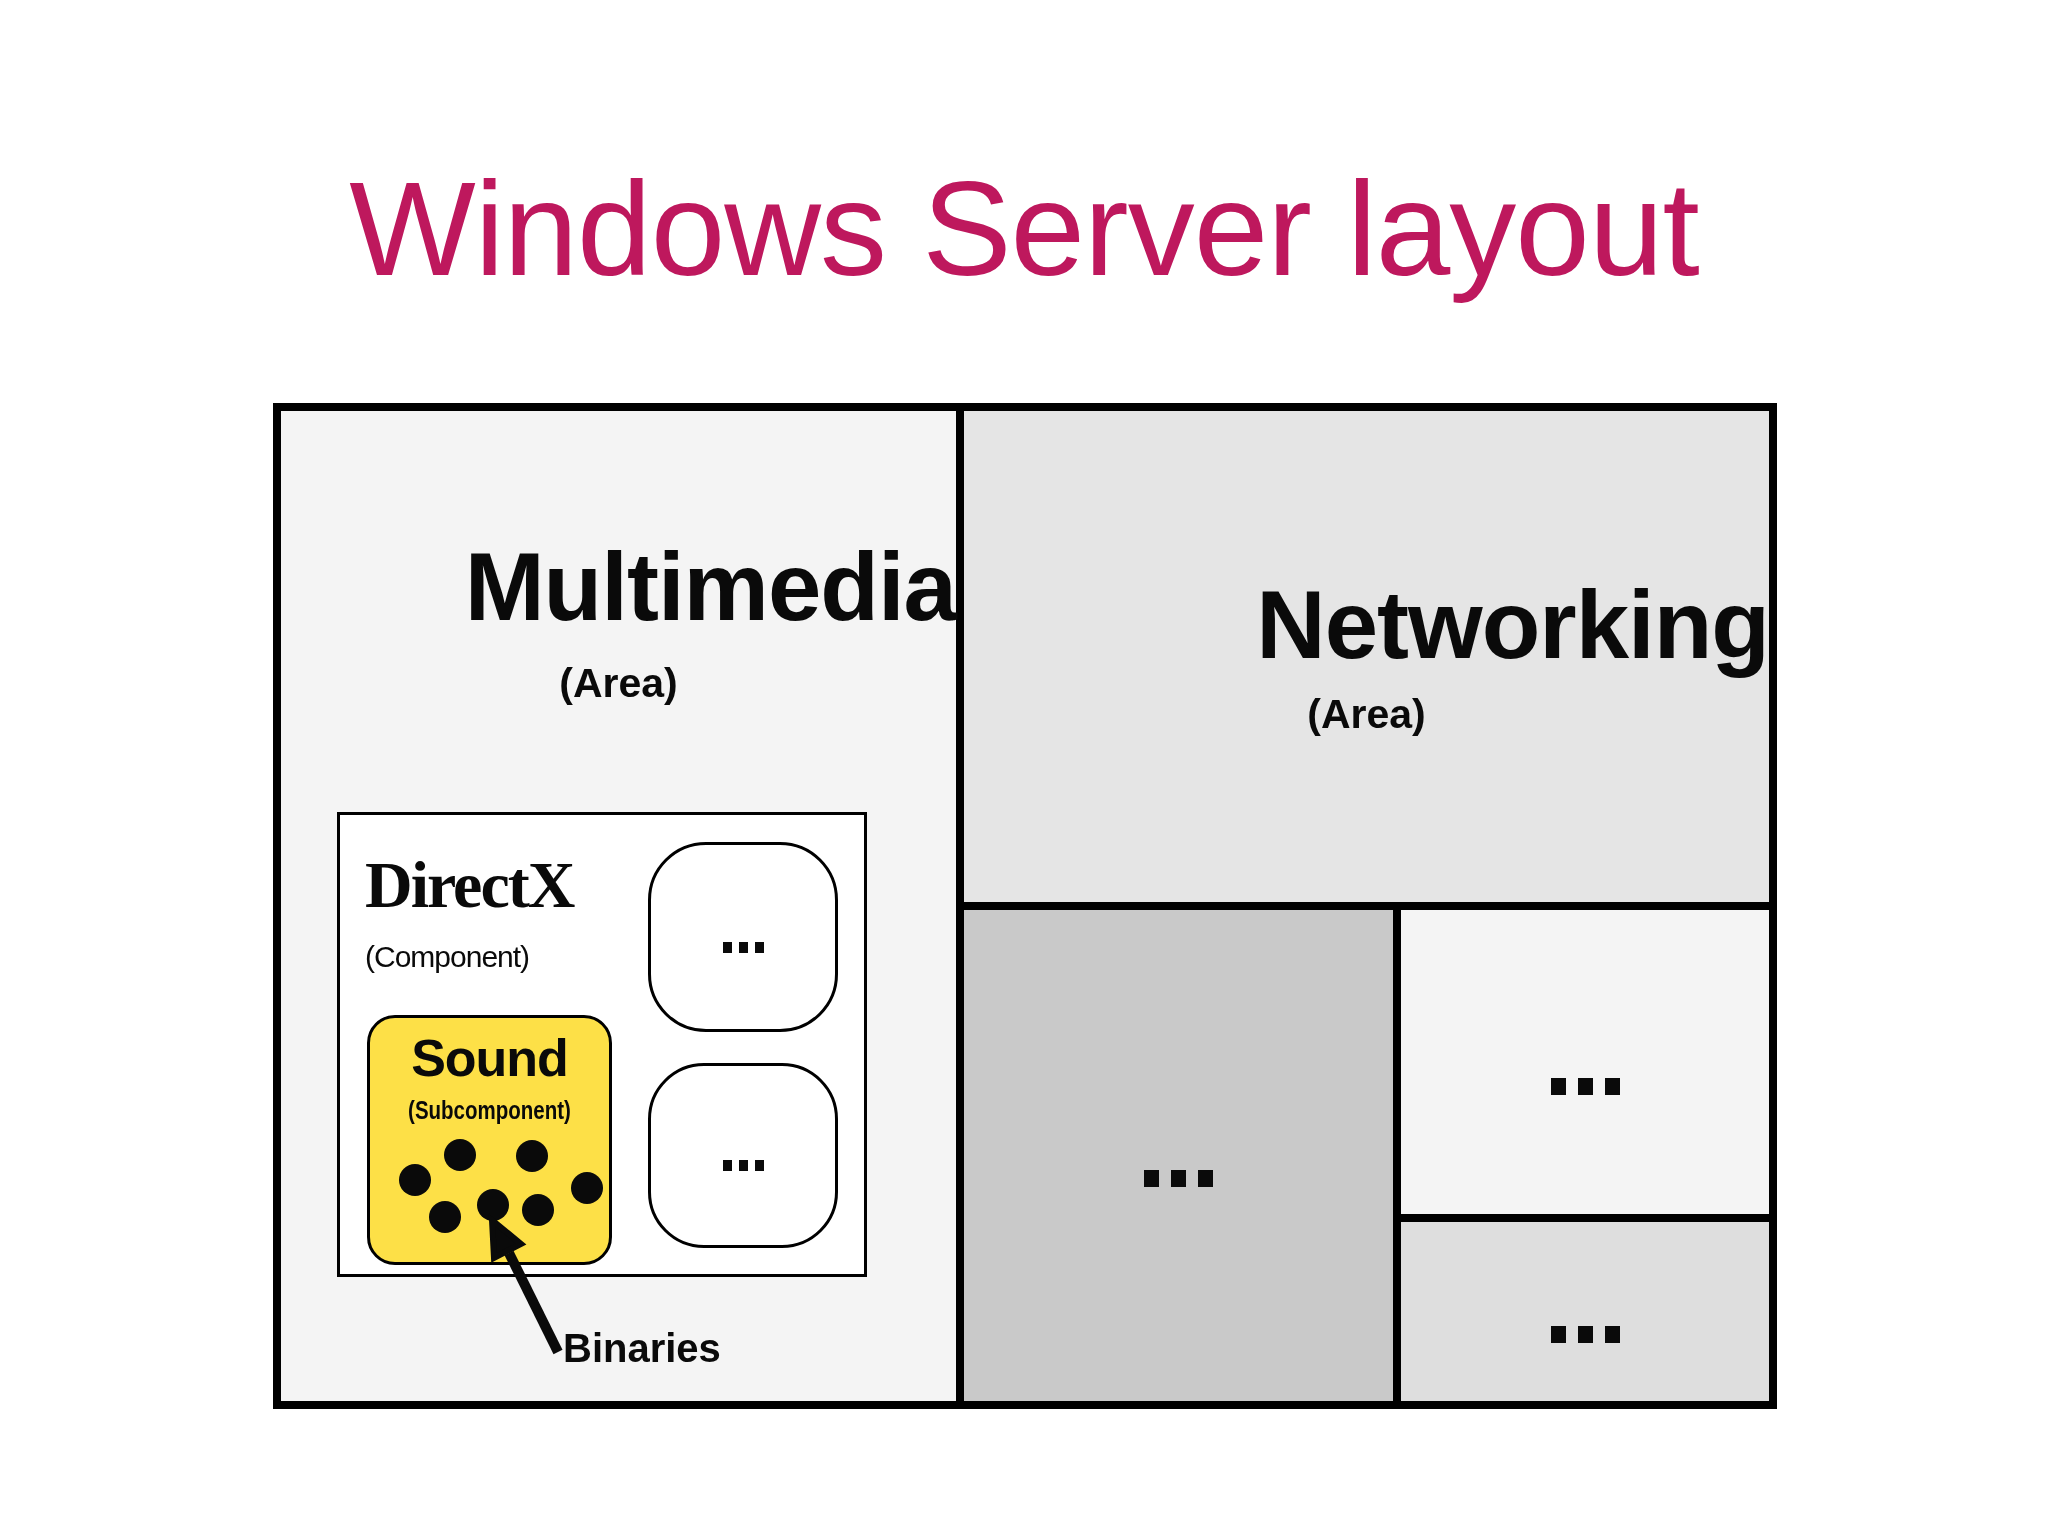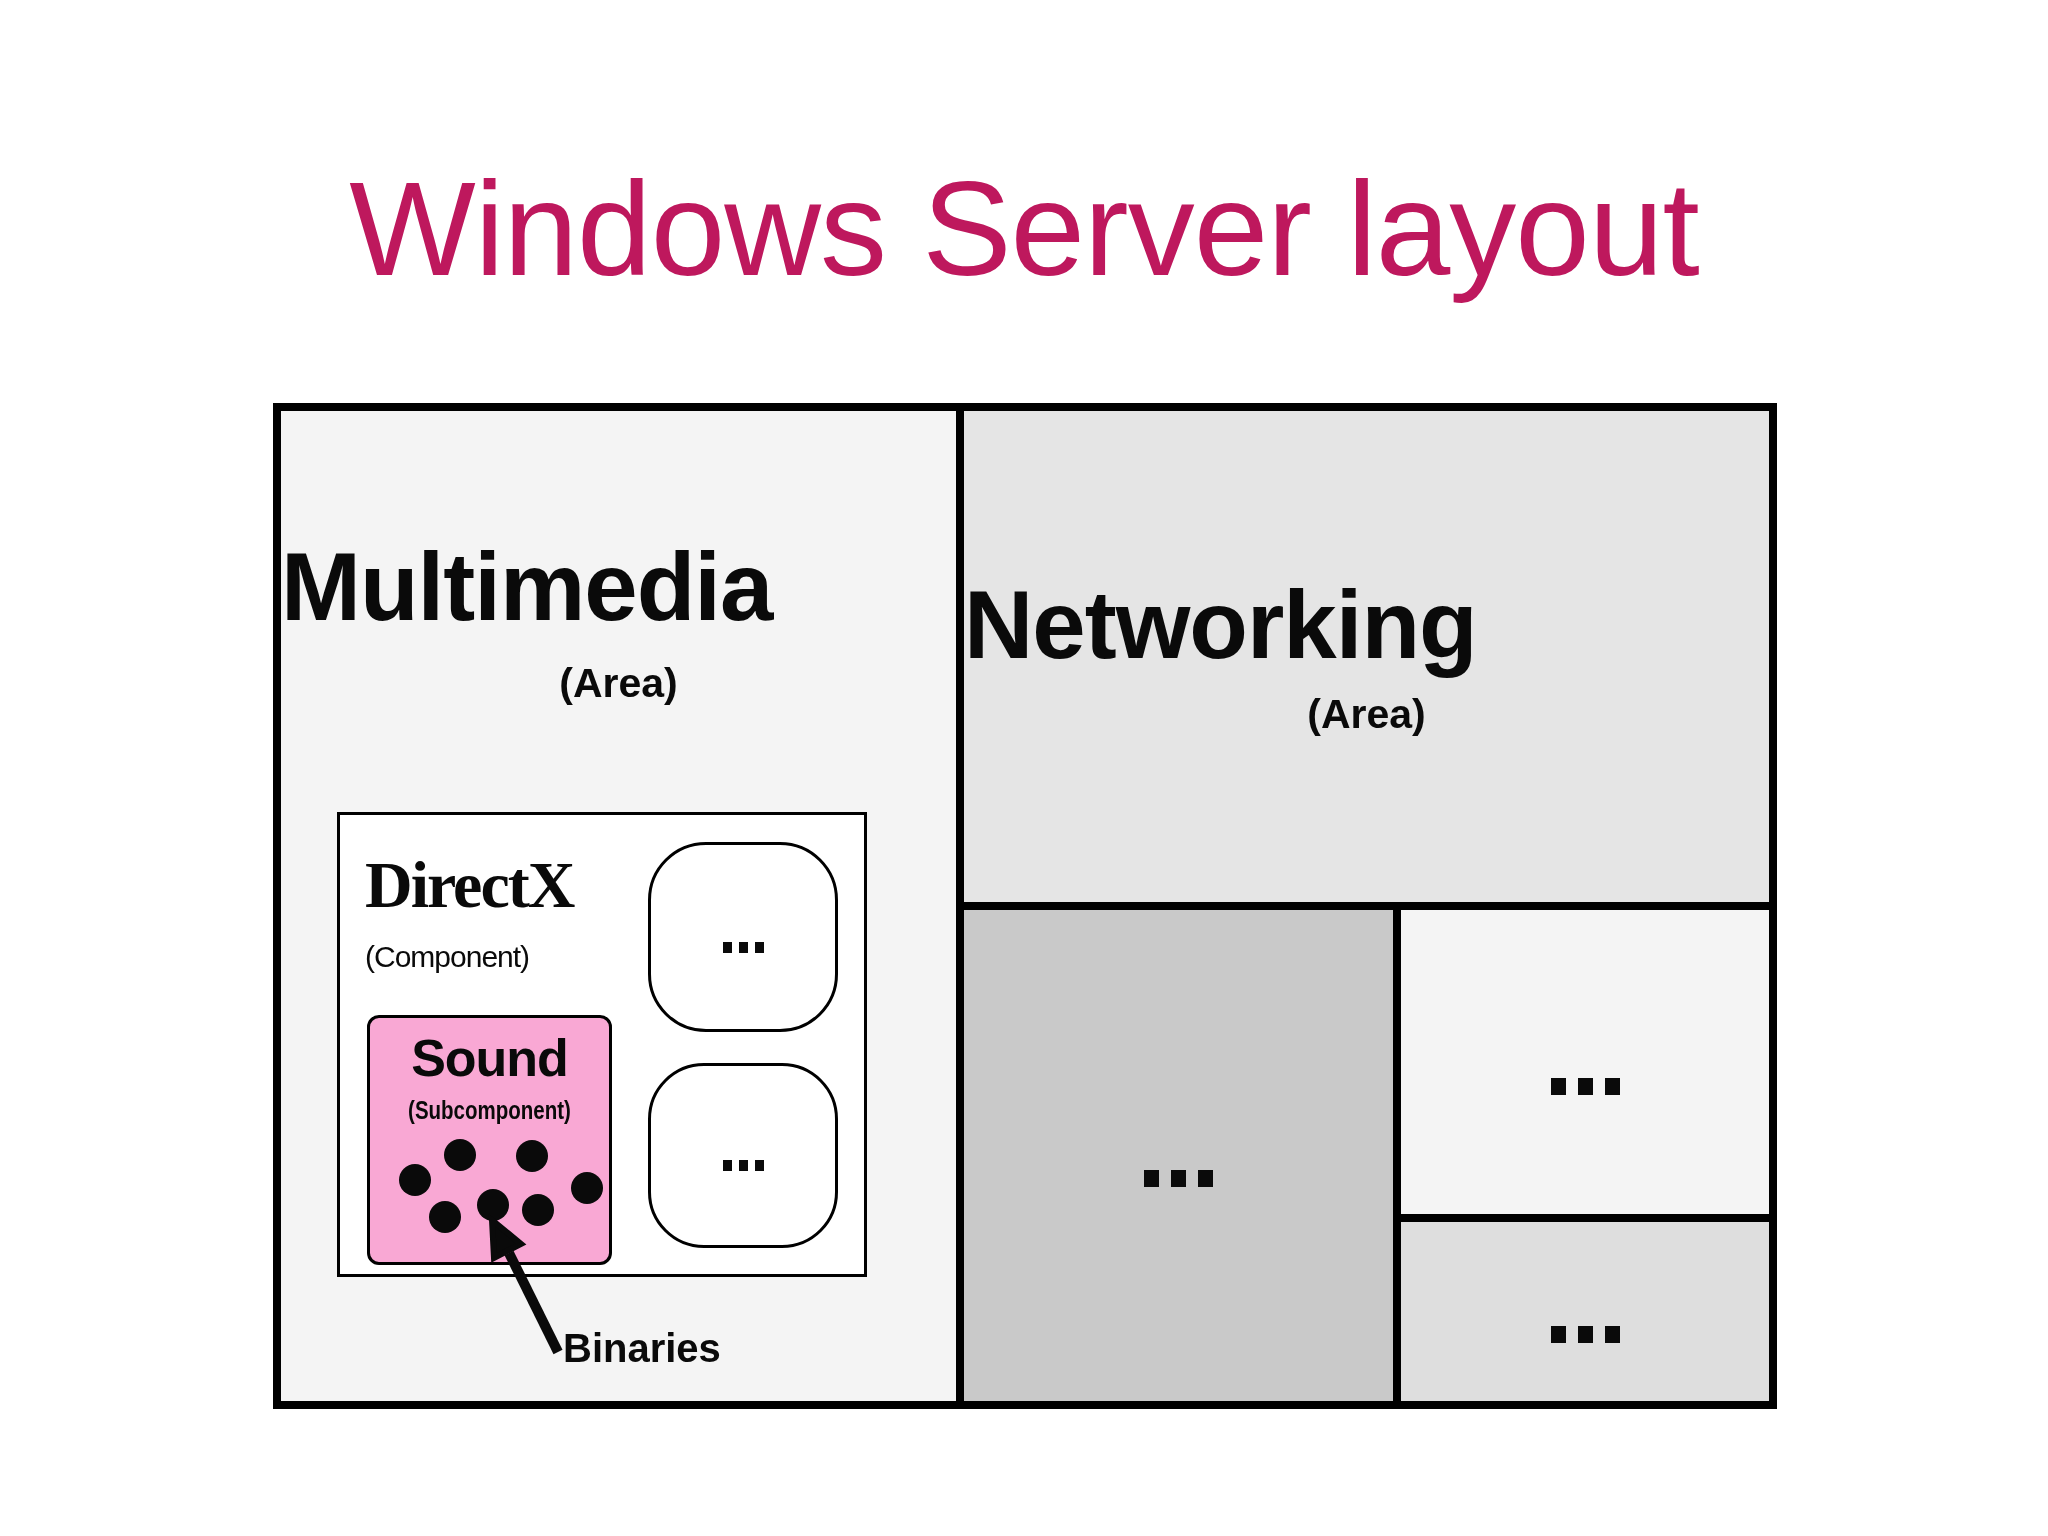--- a/index.html
+++ b/index.html
@@ -21,21 +21,21 @@
     background:#000;
   }
   .region { position:absolute; }
   .region-multimedia   { left:8px;    top:8px;   width:675px; height:990px; background:#f4f4f4; }
   .region-networking   { left:691px;  top:8px;   width:805px; height:491px; background:#e5e5e5; }
   .region-bottom-left  { left:691px;  top:507px; width:429px; height:491px; background:#c9c9c9; }
   .region-right-top    { left:1128px; top:507px; width:368px; height:304px; background:#f4f4f4; }
   .region-right-bottom { left:1128px; top:819px; width:368px; height:179px; background:#dedede; }
 
   .region-name {
-    position:absolute; left:0; width:100%; text-align:left;
+    position:absolute; left:0; width:100%; text-align:right;
     font-size:96px; font-weight:700; letter-spacing:-1px; line-height:1;
   }
   .region-multimedia .region-name { top:128px; }
   .region-networking .region-name { top:166px; }
   .region-type {
     position:absolute; left:0; width:100%; text-align:center;
     font-size:41px; font-weight:700; line-height:1;
   }
   .region-multimedia .region-type { top:252px; }
   .region-networking .region-type { top:283px; }
@@ -55,21 +55,21 @@
   }
   .rbox {
     position:absolute; background:#ffffff; border:3px solid #000;
     box-sizing:border-box; display:flex; align-items:center; justify-content:center;
   }
   .rbox-top    { left:308px; top:27px;  width:190px; height:190px; border-radius:58px; }
   .rbox-bottom { left:308px; top:248px; width:190px; height:185px; border-radius:56px; }
 
   .sound-box {
     position:absolute; left:27px; top:200px; width:245px; height:250px;
-    background:#f9a8d4; border:3px solid #000; border-radius:12px;
+    background:#fde047; border:3px solid #000; border-radius:28px;
     box-sizing:border-box;
   }
   .sound-name {
     position:absolute; left:0; width:100%; text-align:center; top:14px;
     font-size:52px; font-weight:700; letter-spacing:-1px; line-height:1;
   }
   .sound-type {
     position:absolute; left:0; width:100%; text-align:center; top:80px;
     font-size:25px; font-weight:700; line-height:1;
     transform:scaleX(0.82); transform-origin:50% 0;

